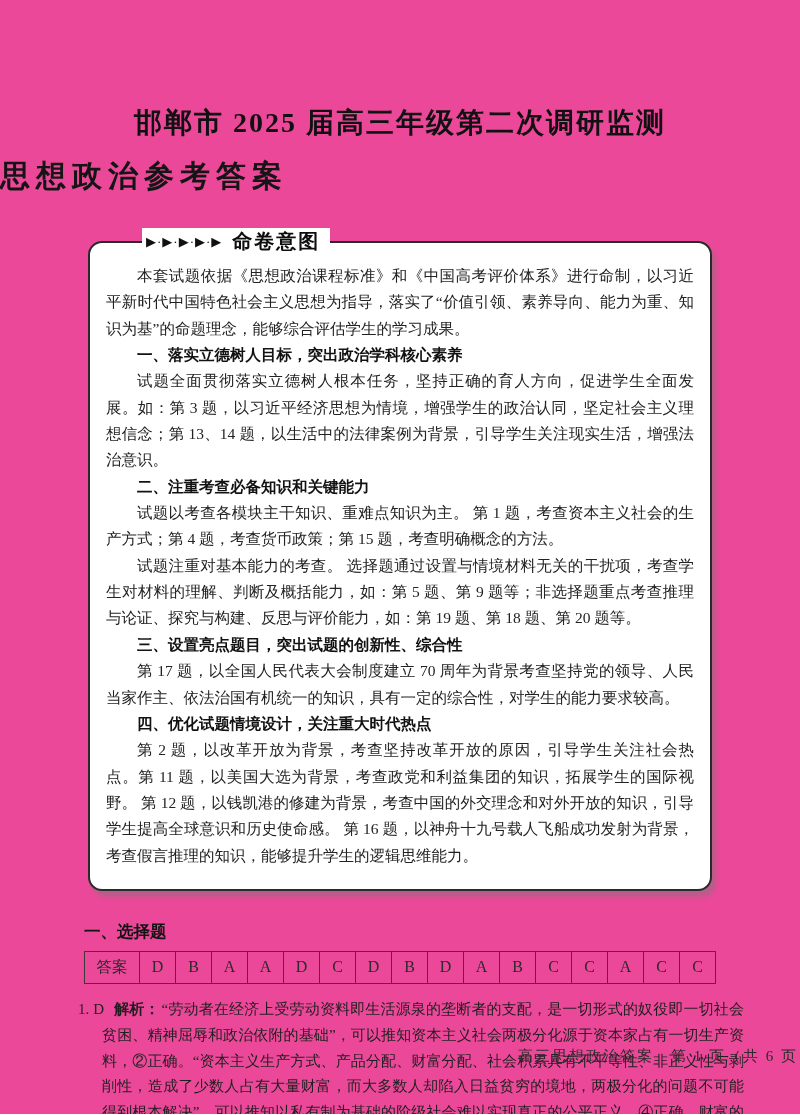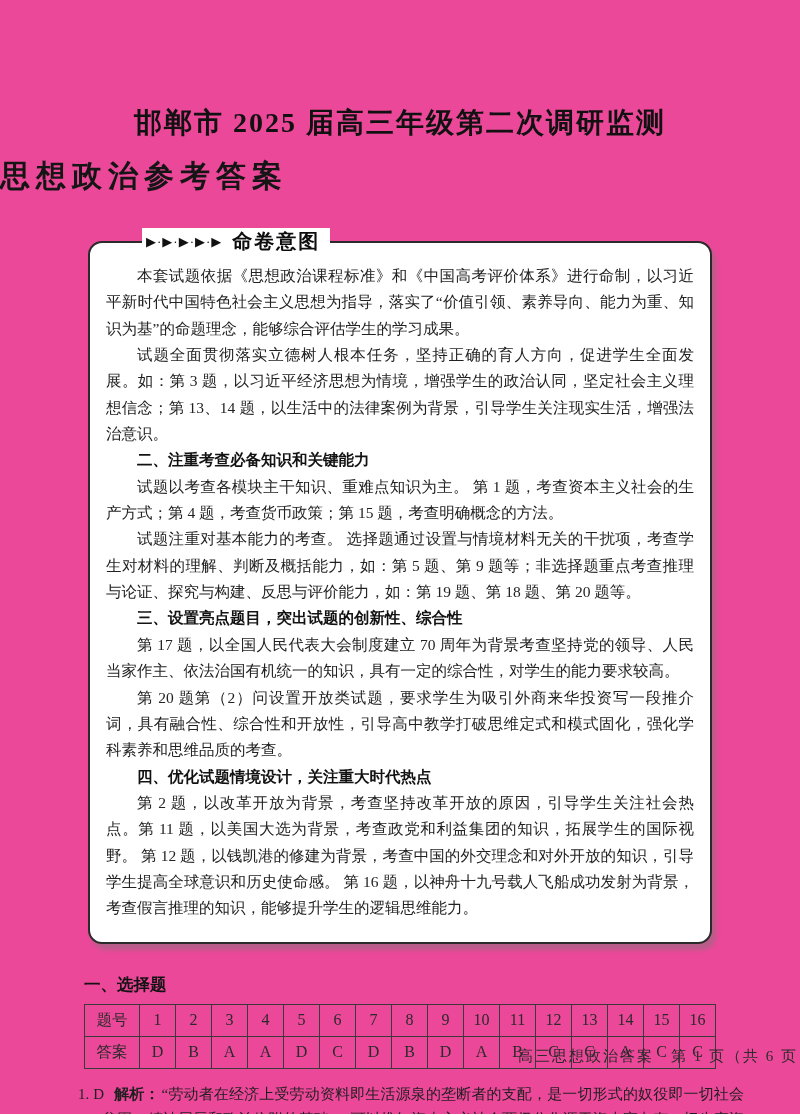--- a/index.html
+++ b/index.html
@@ -135,55 +135,36 @@
   <div class="title1">邯郸市 2025 届高三年级第二次调研监测</div>
   <div class="title2">思想政治参考答案</div>
 
   <div class="intent-box">
     <div class="intent-label">
       <span class="arrows">▶·▶·▶·▶·▶</span>
       <span class="label-text">命卷意图</span>
     </div>
     <div id="intent-paragraphs">
         <div class="para">本套试题依据《思想政治课程标准》和《中国高考评价体系》进行命制，以习近平新时代中国特色社会主义思想为指导，落实了“价值引领、素养导向、能力为重、知识为基”的命题理念，能够综合评估学生的学习成果。</div>
+        <div class="para heading">一、落实立德树人目标，突出政治学科核心素养</div>
         <div class="para">试题全面贯彻落实立德树人根本任务，坚持正确的育人方向，促进学生全面发展。如：第 3 题，以习近平经济思想为情境，增强学生的政治认同，坚定社会主义理想信念；第 13、14 题，以生活中的法律案例为背景，引导学生关注现实生活，增强法治意识。</div>
         <div class="para heading">二、注重考查必备知识和关键能力</div>
         <div class="para">试题以考查各模块主干知识、重难点知识为主。 第 1 题，考查资本主义社会的生产方式；第 4 题，考查货币政策；第 15 题，考查明确概念的方法。</div>
         <div class="para">试题注重对基本能力的考查。 选择题通过设置与情境材料无关的干扰项，考查学生对材料的理解、判断及概括能力，如：第 5 题、第 9 题等；非选择题重点考查推理与论证、探究与构建、反思与评价能力，如：第 19 题、第 18 题、第 20 题等。</div>
         <div class="para heading">三、设置亮点题目，突出试题的创新性、综合性</div>
         <div class="para">第 17 题，以全国人民代表大会制度建立 70 周年为背景考查坚持党的领导、人民当家作主、依法治国有机统一的知识，具有一定的综合性，对学生的能力要求较高。</div>
-        <div class="para">第 20 题第（2）问设置开放类试题，要求学生为吸引外商来华投资写一段推介词，具有融合性、综合性和开放性，引导高中教学打破思维定式和模式固化，强化学科素养和思维品质的考查。</div>
         <div class="para heading">四、优化试题情境设计，关注重大时代热点</div>
         <div class="para">第 2 题，以改革开放为背景，考查坚持改革开放的原因，引导学生关注社会热点。第 11 题，以美国大选为背景，考查政党和利益集团的知识，拓展学生的国际视野。 第 12 题，以钱凯港的修建为背景，考查中国的外交理念和对外开放的知识，引导学生提高全球意识和历史使命感。 第 16 题，以神舟十九号载人飞船成功发射为背景，考查假言推理的知识，能够提升学生的逻辑思维能力。</div>
       </div>
   </div>
 
   <div class="choice-heading">一、选择题</div>
 
   <table class="answer-table">
     <tbody>
-      <tr id="row-numbers">
-        <td class="hdr">题号</td>
-      <td>1</td>
-          <td>2</td>
-          <td>3</td>
-          <td>4</td>
-          <td>5</td>
-          <td>6</td>
-          <td>7</td>
-          <td>8</td>
-          <td>9</td>
-          <td>10</td>
-          <td>11</td>
-          <td>12</td>
-          <td>13</td>
-          <td>14</td>
-          <td>15</td>
-          <td>16</td>
-        </tr>
       <tr id="row-answers">
         <td class="hdr">答案</td>
       <td>D</td>
           <td>B</td>
           <td>A</td>
           <td>A</td>
           <td>D</td>
           <td>C</td>
           <td>D</td>
           <td>B</td>

